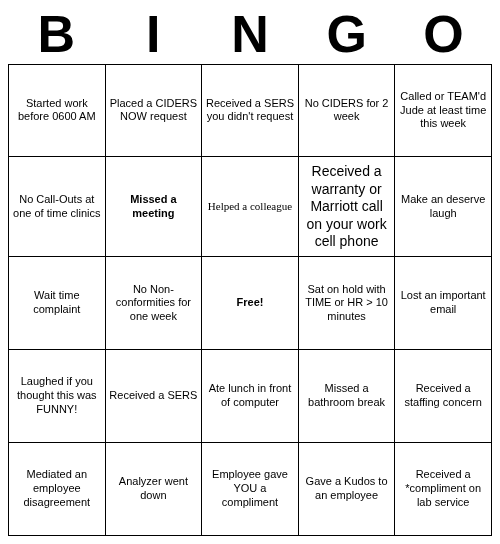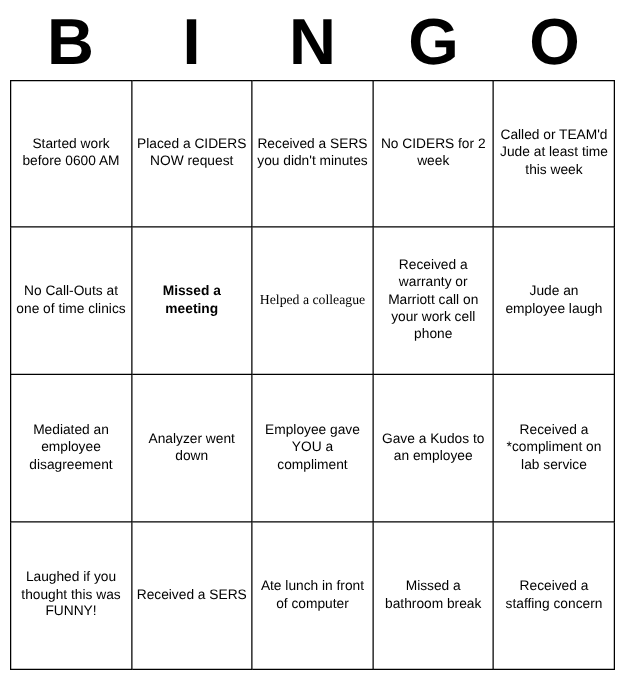--- a/index.html
+++ b/index.html
@@ -80,39 +80,46 @@
 
 <table class="bingo-grid">
   <thead>
     <tr>
     </tr>
   </thead>
   <tbody id="grid-body">
   <tr>
         <td>Started work before 0600 AM</td>
         <td>Placed a CIDERS NOW request</td>
-        <td>Received a SERS you didn't minutes</td>
+        <td>Received a SERS you didn't request</td>
         <td>No CIDERS for 2 week</td>
         <td>Called or TEAM'd Jude at least time this week</td>
       </tr>
       <tr>
         <td>No Call-Outs at one of time clinics</td>
         <td class="cell-large">Missed a meeting</td>
         <td class="cell-medium">Helped a colleague</td>
-        <td style="font-size: 11px;">Received a warranty or Marriott call on your work cell phone</td>
-        <td>Jude an employee laugh</td>
+        <td style="font-size: 14px;">Received a warranty or Marriott call on your work cell phone</td>
+        <td>Make an deserve laugh</td>
+      </tr>
+      <tr>
+        <td>Wait time complaint</td>
+        <td>No Non-conformities for one week</td>
+        <td class="cell-free">Free!</td>
+        <td>Sat on hold with TIME or HR &gt; 10 minutes</td>
+        <td>Lost an important email</td>
+      </tr>
+      <tr>
+        <td>Laughed if you thought this was FUNNY!</td>
+        <td>Received a SERS</td>
+        <td>Ate lunch in front of computer</td>
+        <td>Missed a bathroom break</td>
+        <td>Received a staffing concern</td>
       </tr>
       <tr>
         <td>Mediated an employee disagreement</td>
         <td>Analyzer went down</td>
         <td>Employee gave YOU a compliment</td>
         <td>Gave a Kudos to an employee</td>
         <td>Received a *compliment on lab service</td>
       </tr>
-      <tr>
-        <td>Laughed if you thought this was FUNNY!</td>
-        <td>Received a SERS</td>
-        <td>Ate lunch in front of computer</td>
-        <td>Missed a bathroom break</td>
-        <td>Received a staffing concern</td>
-      </tr>
     </tbody>
 </table>
 
 </body></html>

